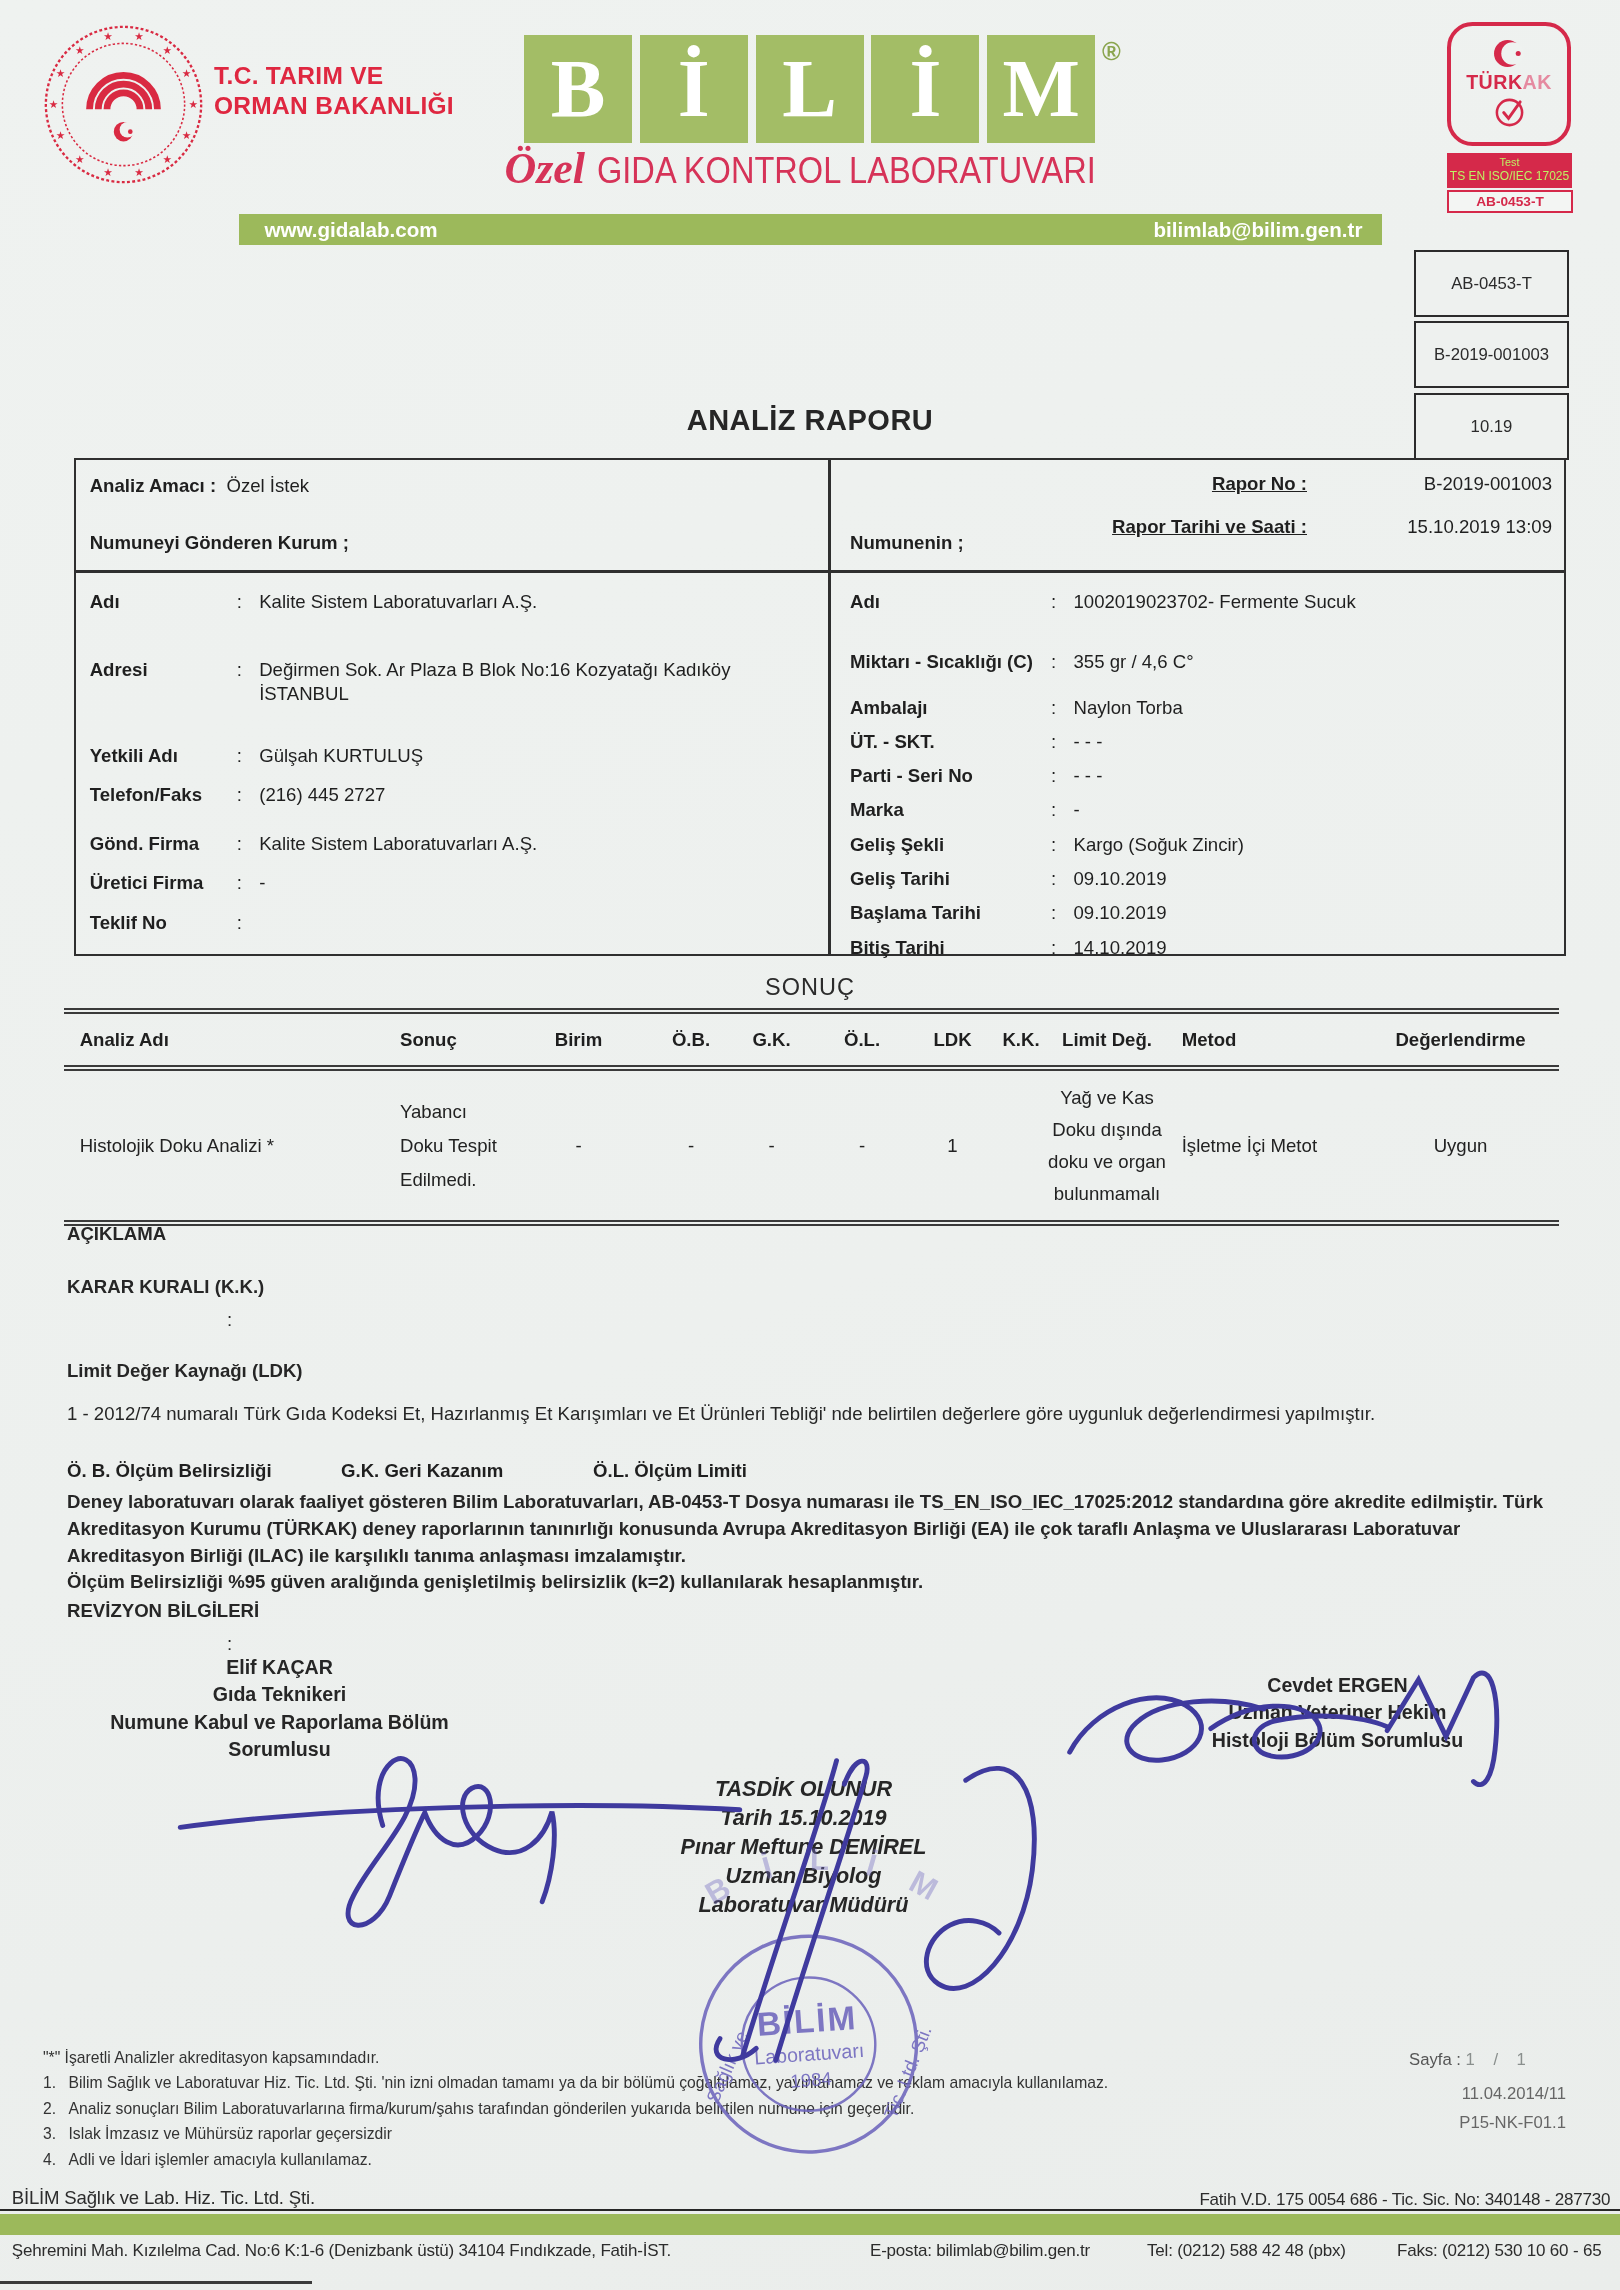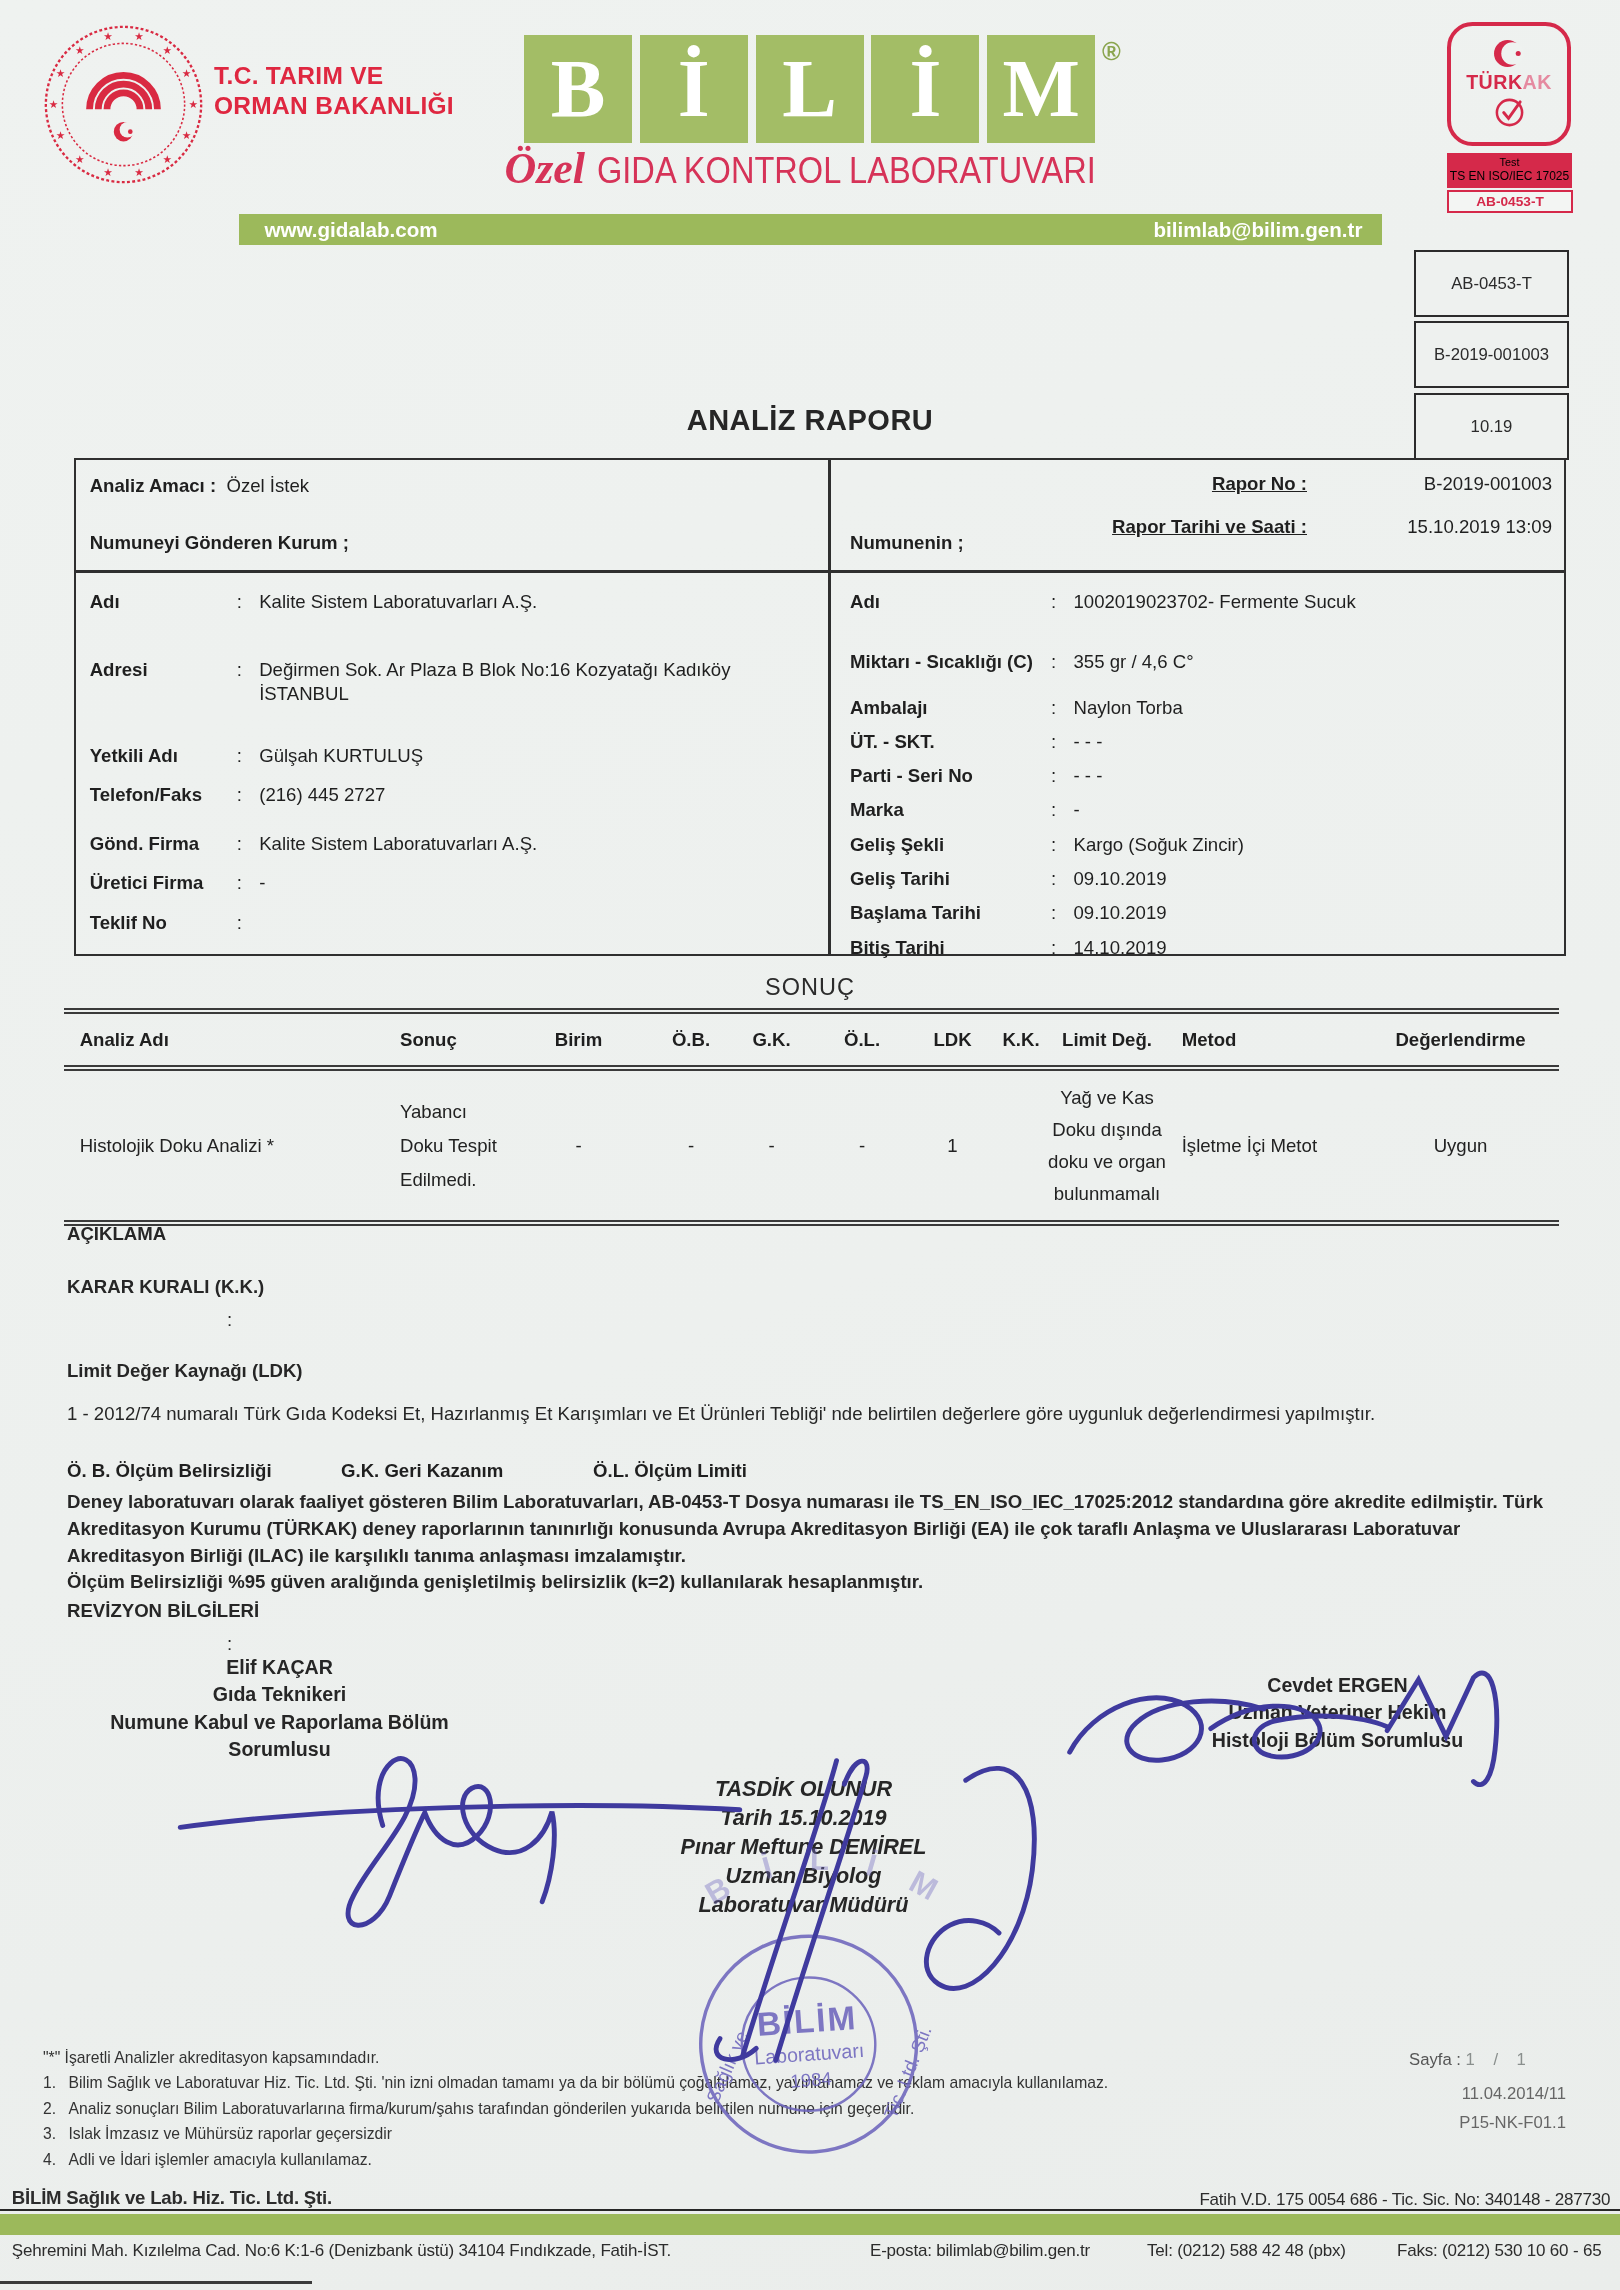--- a/index.html
+++ b/index.html
@@ -18,21 +18,21 @@
   .subtitle .script{font-family:"Liberation Serif",serif;font-style:italic;font-weight:bold;font-size:44px;color:#d63358;}
   .subtitle .rest{font-size:37px;color:#d63358;letter-spacing:0;transform:scaleX(.88);transform-origin:left;display:inline-block;white-space:nowrap;}
   .green-bar{background:#9cb95b;height:31px;display:flex;align-items:center;justify-content:space-between;
              color:#fff;font-weight:bold;font-size:20.6px;padding:0 19.6px 0 25.5px;box-sizing:border-box;}
   
   .turkak-box{width:116px;height:116px;border:4.9px solid #d5294a;border-radius:25.5px;background:transparent;
               display:flex;flex-direction:column;align-items:center;justify-content:center;gap:2px;}
   .turkak-name{font-size:19.6px;font-weight:bold;letter-spacing:0.5px;}
   .turkak-name .turk{color:#d5294a;}
   .turkak-name .ak{color:#e58aa0;}
-  .test-box{width:125px;background:#d5294a;color:#000000;text-align:center;padding:2.9px 0 3.9px;line-height:13.7px;}
+  .test-box{width:125px;background:#d5294a;color:#bef264;text-align:center;padding:2.9px 0 3.9px;line-height:13.7px;}
   .test-box .t1{font-size:10.8px;}
   .test-box .t2{font-size:12px;}
   .ab-box{width:122px;border:2px solid #d5294a;color:#d5294a;font-weight:bold;font-size:13.7px;text-align:center;padding:2px 0;background:#f3f5f3;}
   
   .ref-box{width:151px;height:63px;border:2px solid #2b2b2b;background:#eef1ef;display:flex;align-items:center;justify-content:center;font-size:16.7px;color:#2b2b2b;}
   .report-title{width:100%;text-align:center;font-size:29px;font-weight:bold;letter-spacing:0.5px;color:#262626;}
   
   .info-table{left:74px;top:458px;width:1492px;height:498px;border:2.9px solid #2f2f2f;box-sizing:border-box;}
   .v-div{position:absolute;left:752px;top:0;bottom:0;width:2.9px;background:#2f2f2f;}
   .mid-line{position:absolute;left:0;right:0;top:110px;height:2.9px;background:#2f2f2f;}
@@ -76,21 +76,21 @@
   .sigblock.center{font-size:21.6px;line-height:29px;font-style:italic;}
   .ink{stroke:#3f3a9e;stroke-width:5;fill:none;stroke-linecap:round;}
   
   .fnote{font-size:15.7px;line-height:17.6px;color:#333;}
   .fn-item{display:flex;margin-top:7.8px;}
   .fn-num{width:25.5px;flex:0 0 auto;}
   .meta-gray{color:#8a8f8d;}
   
   .footer-line{background:#272727;}
   .footer-green{background:#9cb95b;}
-  .foot-txt{font-size:18.6px;color:#2c2c2c;letter-spacing:-0.2px;font-weight:bold;}
+  .foot-txt{font-size:18.6px;color:#2c2c2c;letter-spacing:-0.2px;}
   .foot-small{font-size:17px;color:#2c2c2c;letter-spacing:-0.2px;}
 </style>
 </head>
 <body>
 
 <div class="page">
 
   <svg class="abs" style="left:41px;top:21.6px" width="165" height="165" viewBox="0 0 170 170">
     <circle cx="85" cy="85" r="80" fill="none" stroke="#d92a42" stroke-width="2.4" stroke-dasharray="3,2.4"></circle>
     <circle cx="85" cy="85" r="63" fill="none" stroke="#d92a42" stroke-width="1.6" stroke-dasharray="2.4,2.2"></circle>

